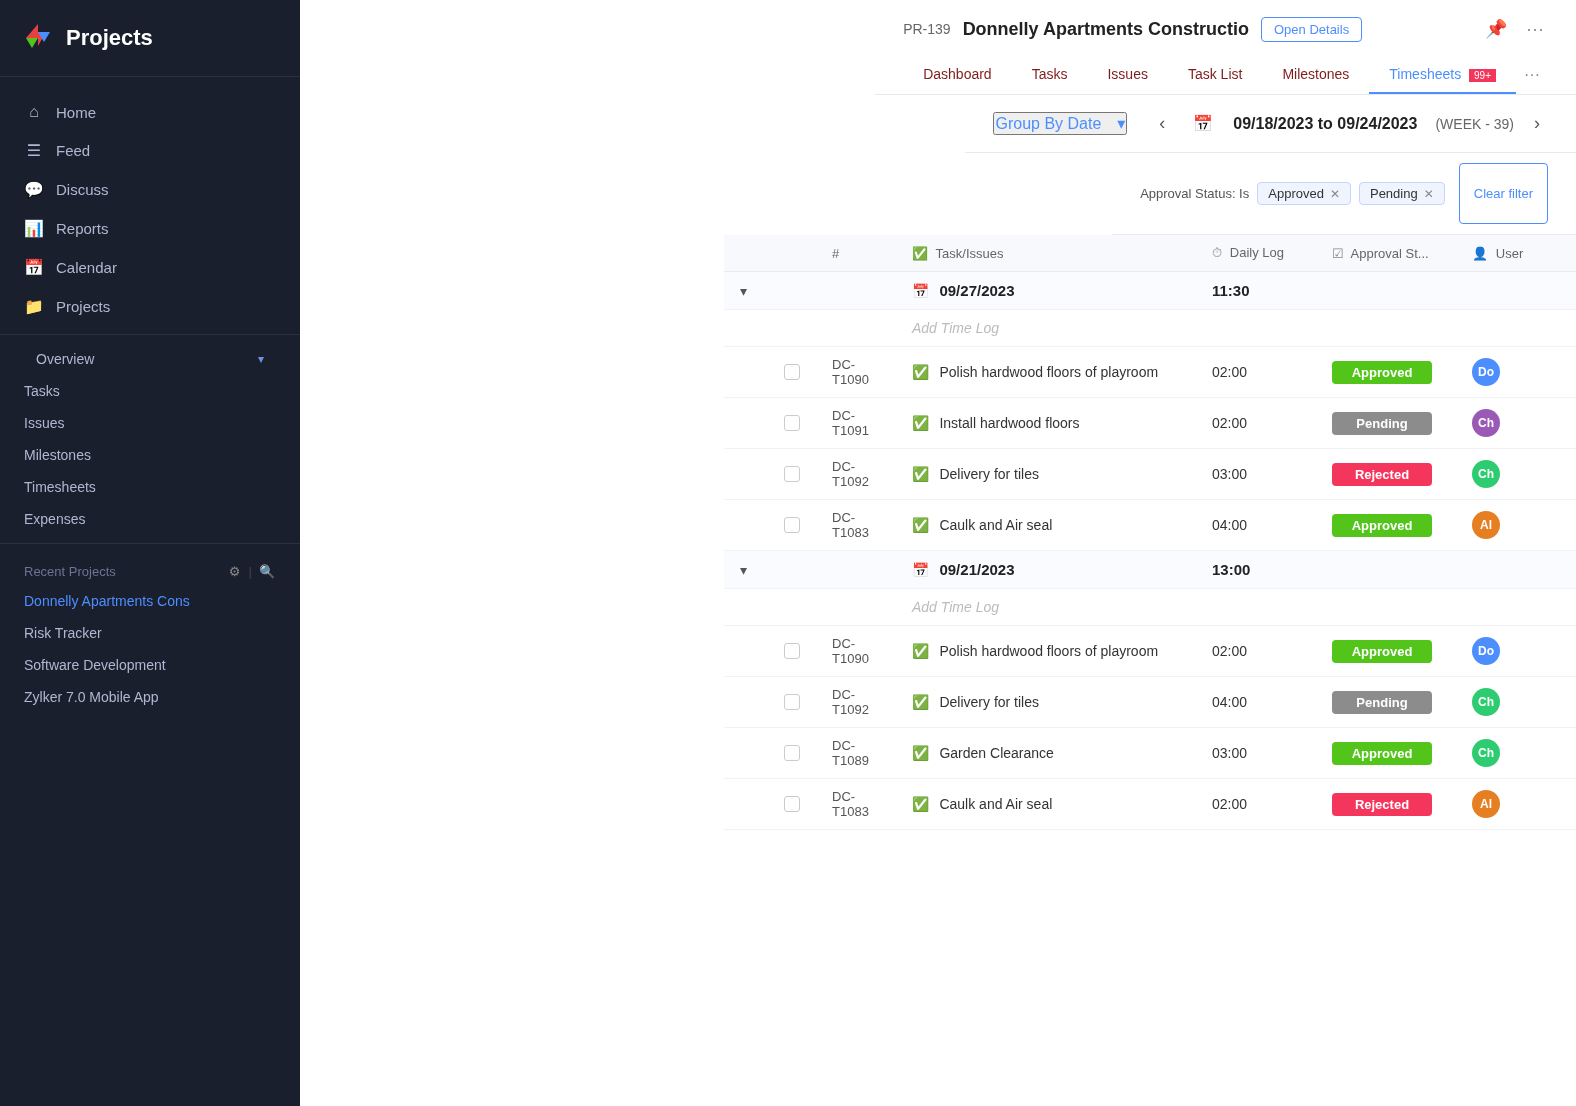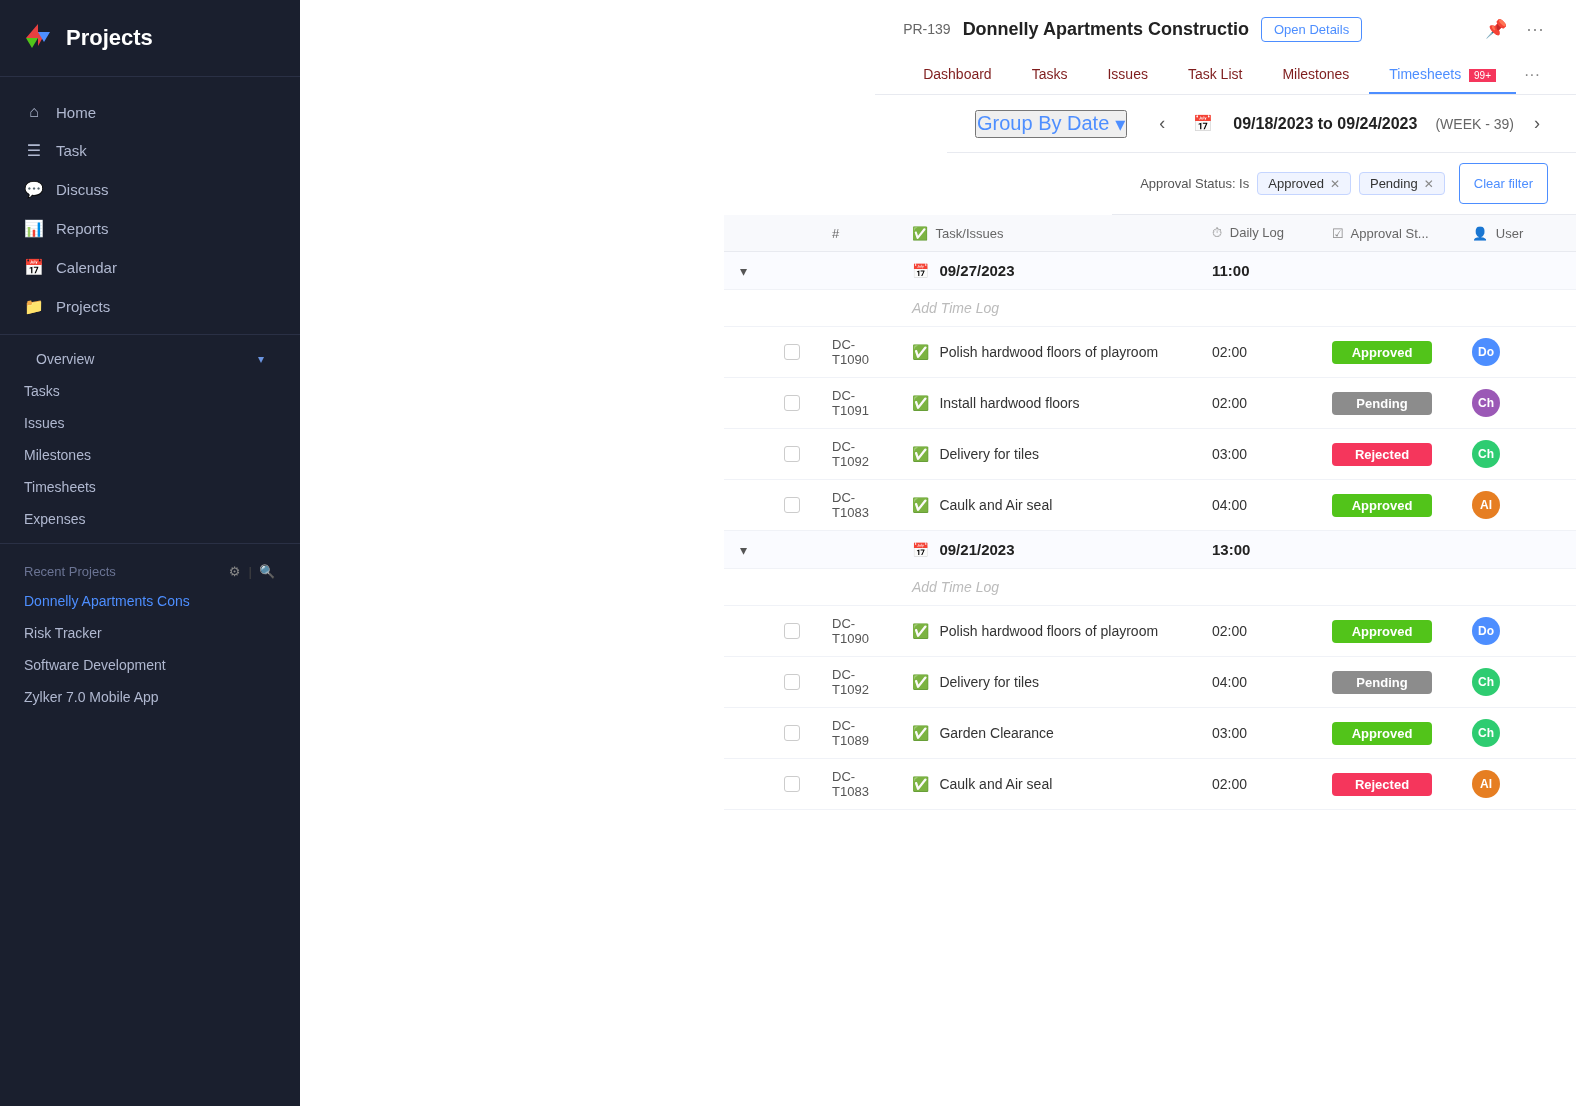--- a/index.html
+++ b/index.html
@@ -34,33 +34,33 @@
     .header-actions { display: flex; align-items: center; gap: 10px; margin-left: auto; }
     .icon-btn { background: none; border: none; cursor: pointer; color: #888; font-size: 18px; padding: 4px; }
     .tabs { display: flex; align-items: center; gap: 0; }
     .tab { padding: 10px 20px; font-size: 14px; color: #7f1d1d; cursor: pointer; border-bottom: 2px solid transparent; }
     .tab.active { color: #4d8eff; border-bottom: 2px solid #4d8eff; font-weight: 500; }
     .tab-badge { background: #f5365c; color: #fff; font-size: 10px; border-radius: 0; padding: 1px 5px; margin-left: 4px; }
     .tab-more { color: #888; cursor: pointer; padding: 10px 8px; }
 
     
     .toolbar { display: flex; align-items: center; gap: 12px; padding: 14px 28px; background: #fff; border-bottom: 1px solid #e8eaf0; }
-    .group-by-btn { color: #4d8eff; font-size: 20px; font-weight: 500; cursor: pointer; display: flex; align-items: center; gap: 6px; }
+    .group-by-btn { color: #4d8eff; font-size: 16px; font-weight: 500; cursor: pointer; display: flex; align-items: center; gap: 16px; }
     .toolbar-spacer { flex: 1; }
     .nav-arrow { background: none; border: none; cursor: pointer; color: #555; font-size: 18px; padding: 4px 8px; }
     .calendar-icon-btn { background: none; border: none; cursor: pointer; color: #555; font-size: 16px; padding: 4px 8px; }
     .date-range { font-size: 16px; font-weight: 600; color: #222; }
     .week-label { font-size: 14px; color: #666; margin-left: 6px; }
 
     
     .filter-bar { display: flex; align-items: center; gap: 8px; padding: 10px 28px; background: #fff; border-bottom: 1px solid #e8eaf0; }
     .filter-label { font-size: 13px; color: #555; }
     .filter-tag { display: flex; align-items: center; gap: 6px; background: #f0f4ff; border: 1px solid #c5d5ff; border-radius: 4px; padding: 3px 10px; font-size: 13px; color: #333; }
     .filter-tag-remove { cursor: pointer; color: #888; font-size: 12px; }
-    .clear-filter-btn { border: 1px solid #4d8eff; color: #4d8eff; background: transparent; padding: 12px 14px; border-radius: 4px; font-size: 13px; cursor: pointer; margin-left: 6px; }
+    .clear-filter-btn { border: 1px solid #4d8eff; color: #4d8eff; background: transparent; padding: 22px 14px; border-radius: 4px; font-size: 13px; cursor: pointer; margin-left: 6px; }
 
     
     .table-container { flex: 1; overflow: auto; background: #fff; }
     table { width: 100%; border-collapse: collapse; }
     thead tr { background: #f8f9fc; }
     th { padding: 10px 16px; text-align: left; font-size: 13px; color: #666; font-weight: 500; border-bottom: 1px solid #e8eaf0; white-space: nowrap; }
     td { padding: 10px 16px; font-size: 14px; color: #333; border-bottom: 1px solid #f0f2f7; vertical-align: middle; }
     .col-check { width: 44px; }
     .col-num { width: 80px; }
     .col-expand { width: 44px; }
@@ -107,21 +107,21 @@
     </svg>
     <span class="logo-text">Projects</span>
   </div>
   <div class="sidebar-nav">
     <div class="nav-item">
       <span class="nav-icon">⌂</span>
       <span>Home</span>
     </div>
     <div class="nav-item">
       <span class="nav-icon">☰</span>
-      <span>Task</span>
+      <span>Feed</span>
     </div>
     <div class="nav-item">
       <span class="nav-icon">💬</span>
       <span>Discuss</span>
     </div>
     <div class="nav-item">
       <span class="nav-icon">📊</span>
       <span>Reports</span>
     </div>
     <div class="nav-item">
@@ -243,21 +243,21 @@
       <button class="expand-btn">▾</button>
     </td>
     <td></td>
     <td></td>
     <td>
       <div class="date-row-inner">
         <span class="calendar-sm">📅</span>
         <strong>09/27/2023</strong>
       </div>
     </td>
-    <td>11:00</td>
+    <td>11:30</td>
     <td></td>
     <td></td>
   </tr>
           <tr class="add-log-row">
     <td></td>
     <td></td>
     <td></td>
     <td style="cursor:pointer; color:#bbb;">Add Time Log</td>
     <td></td>
     <td></td>

